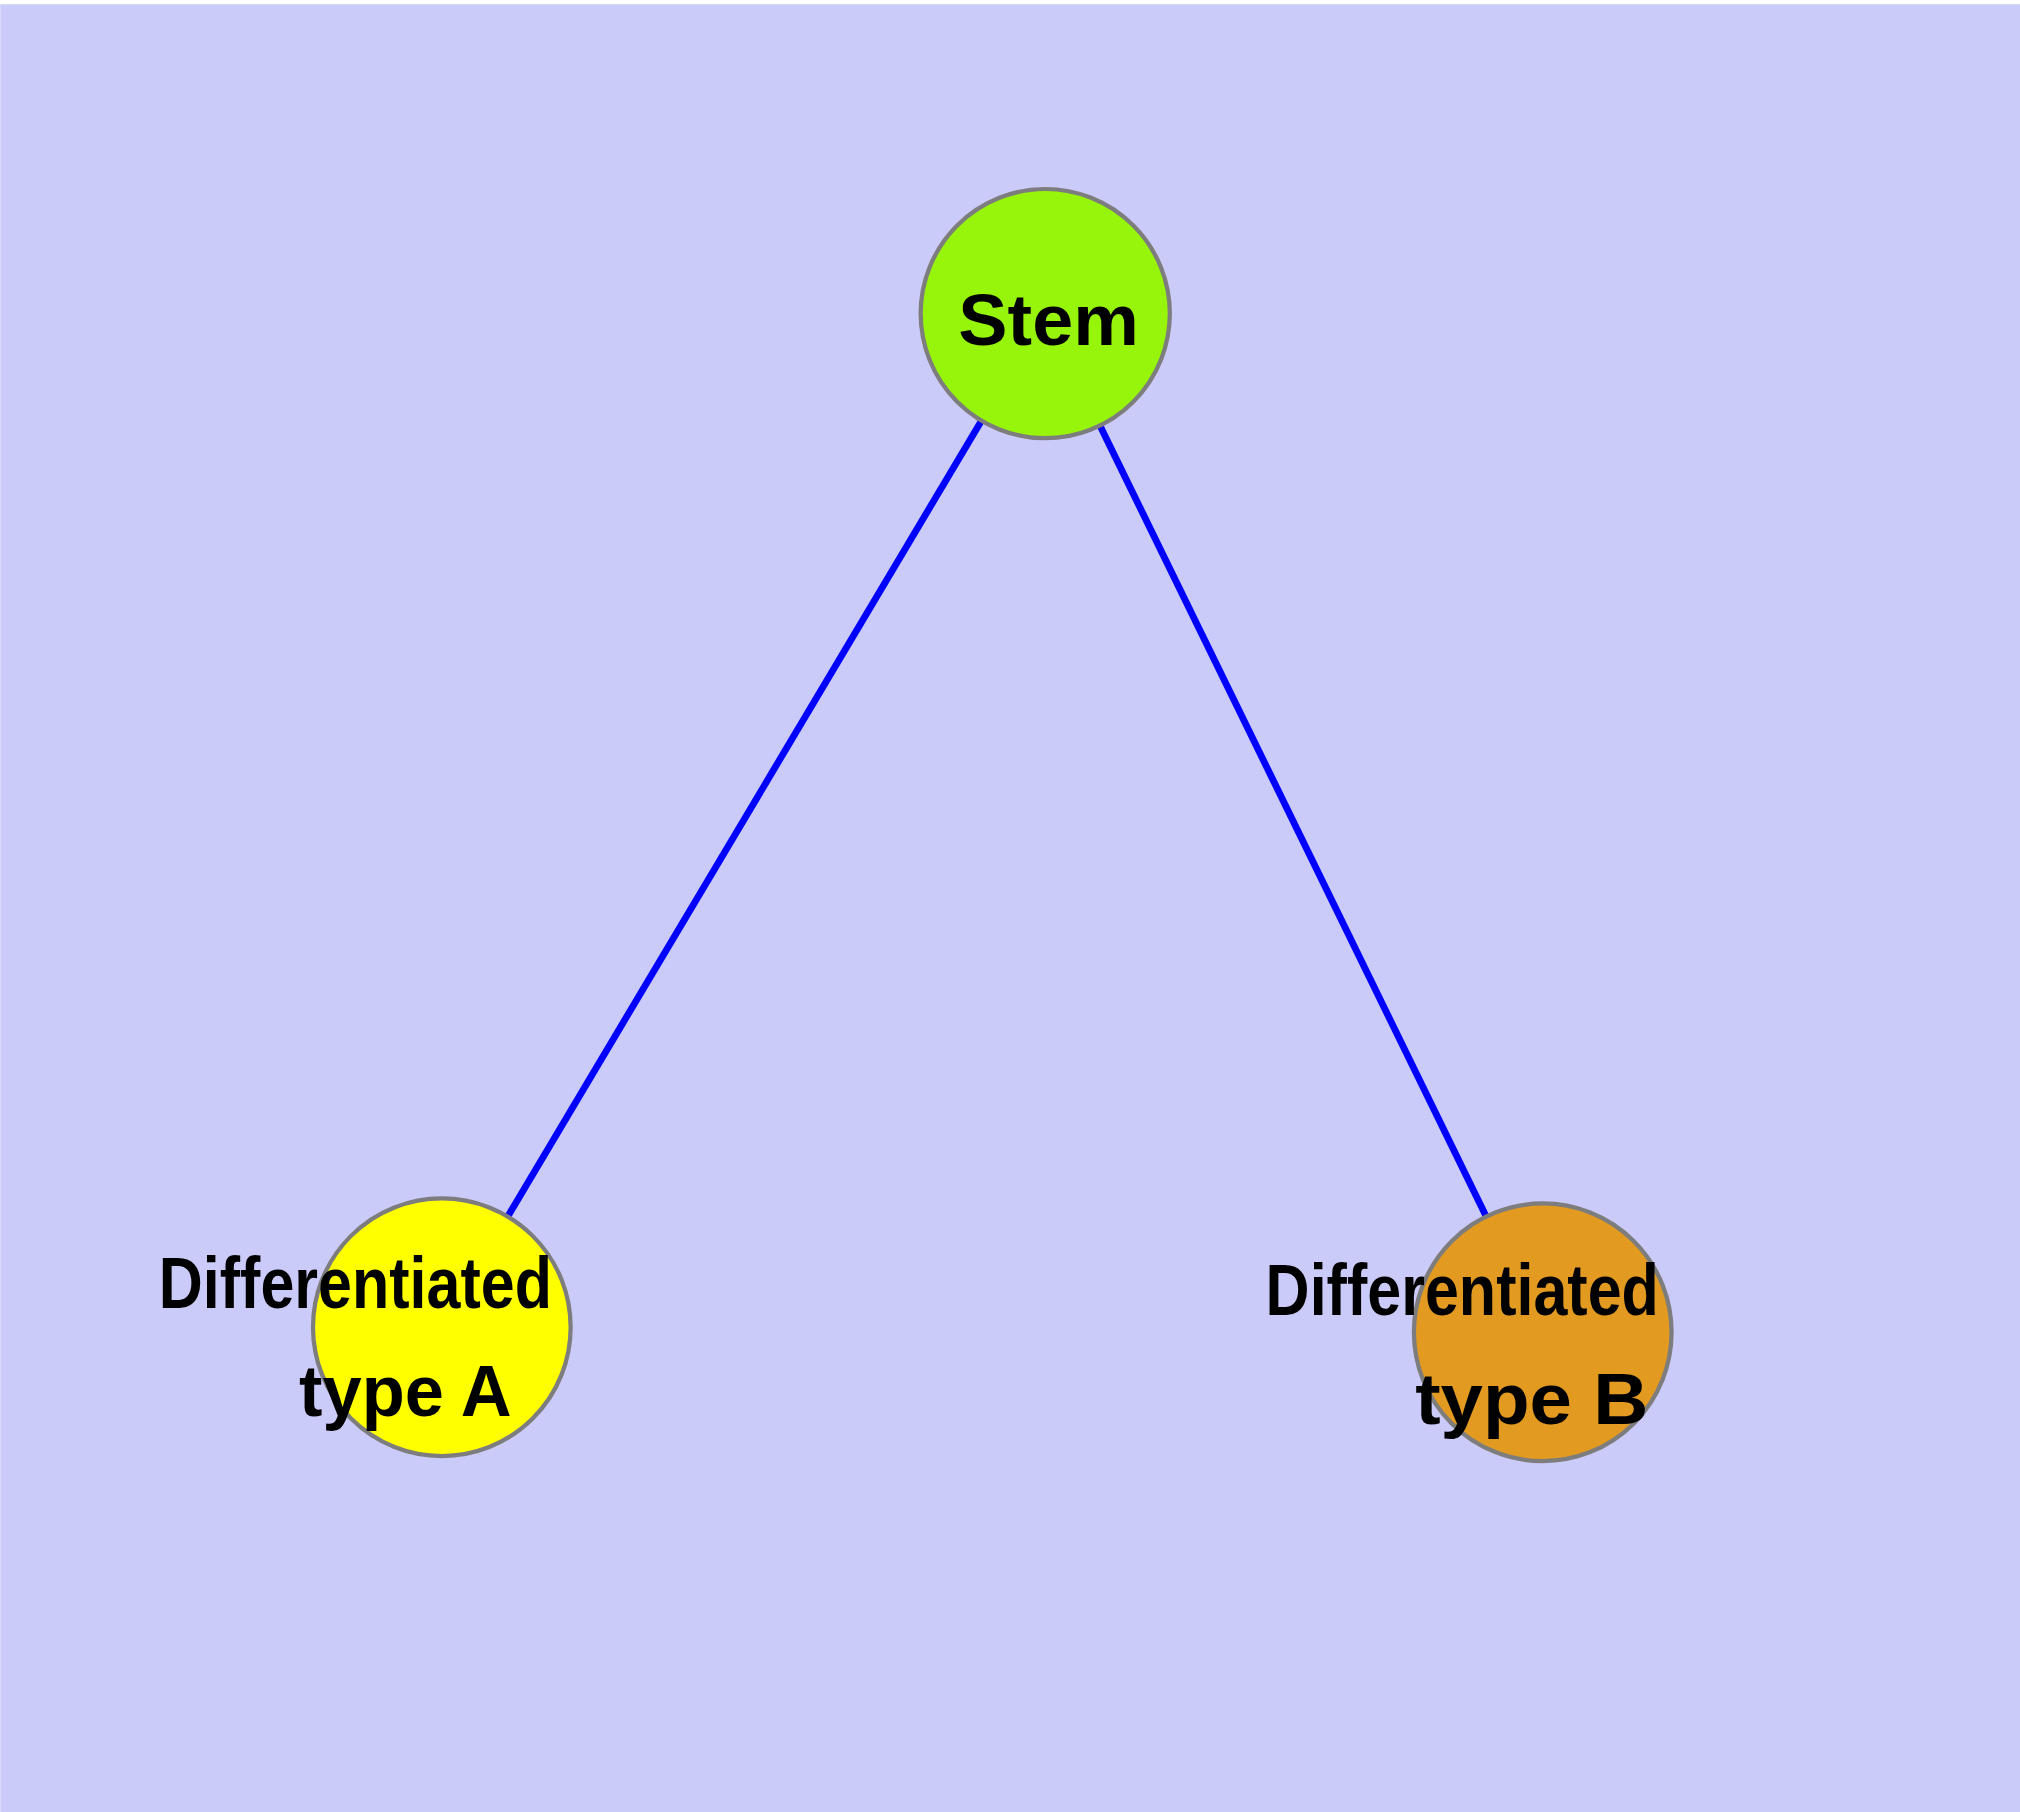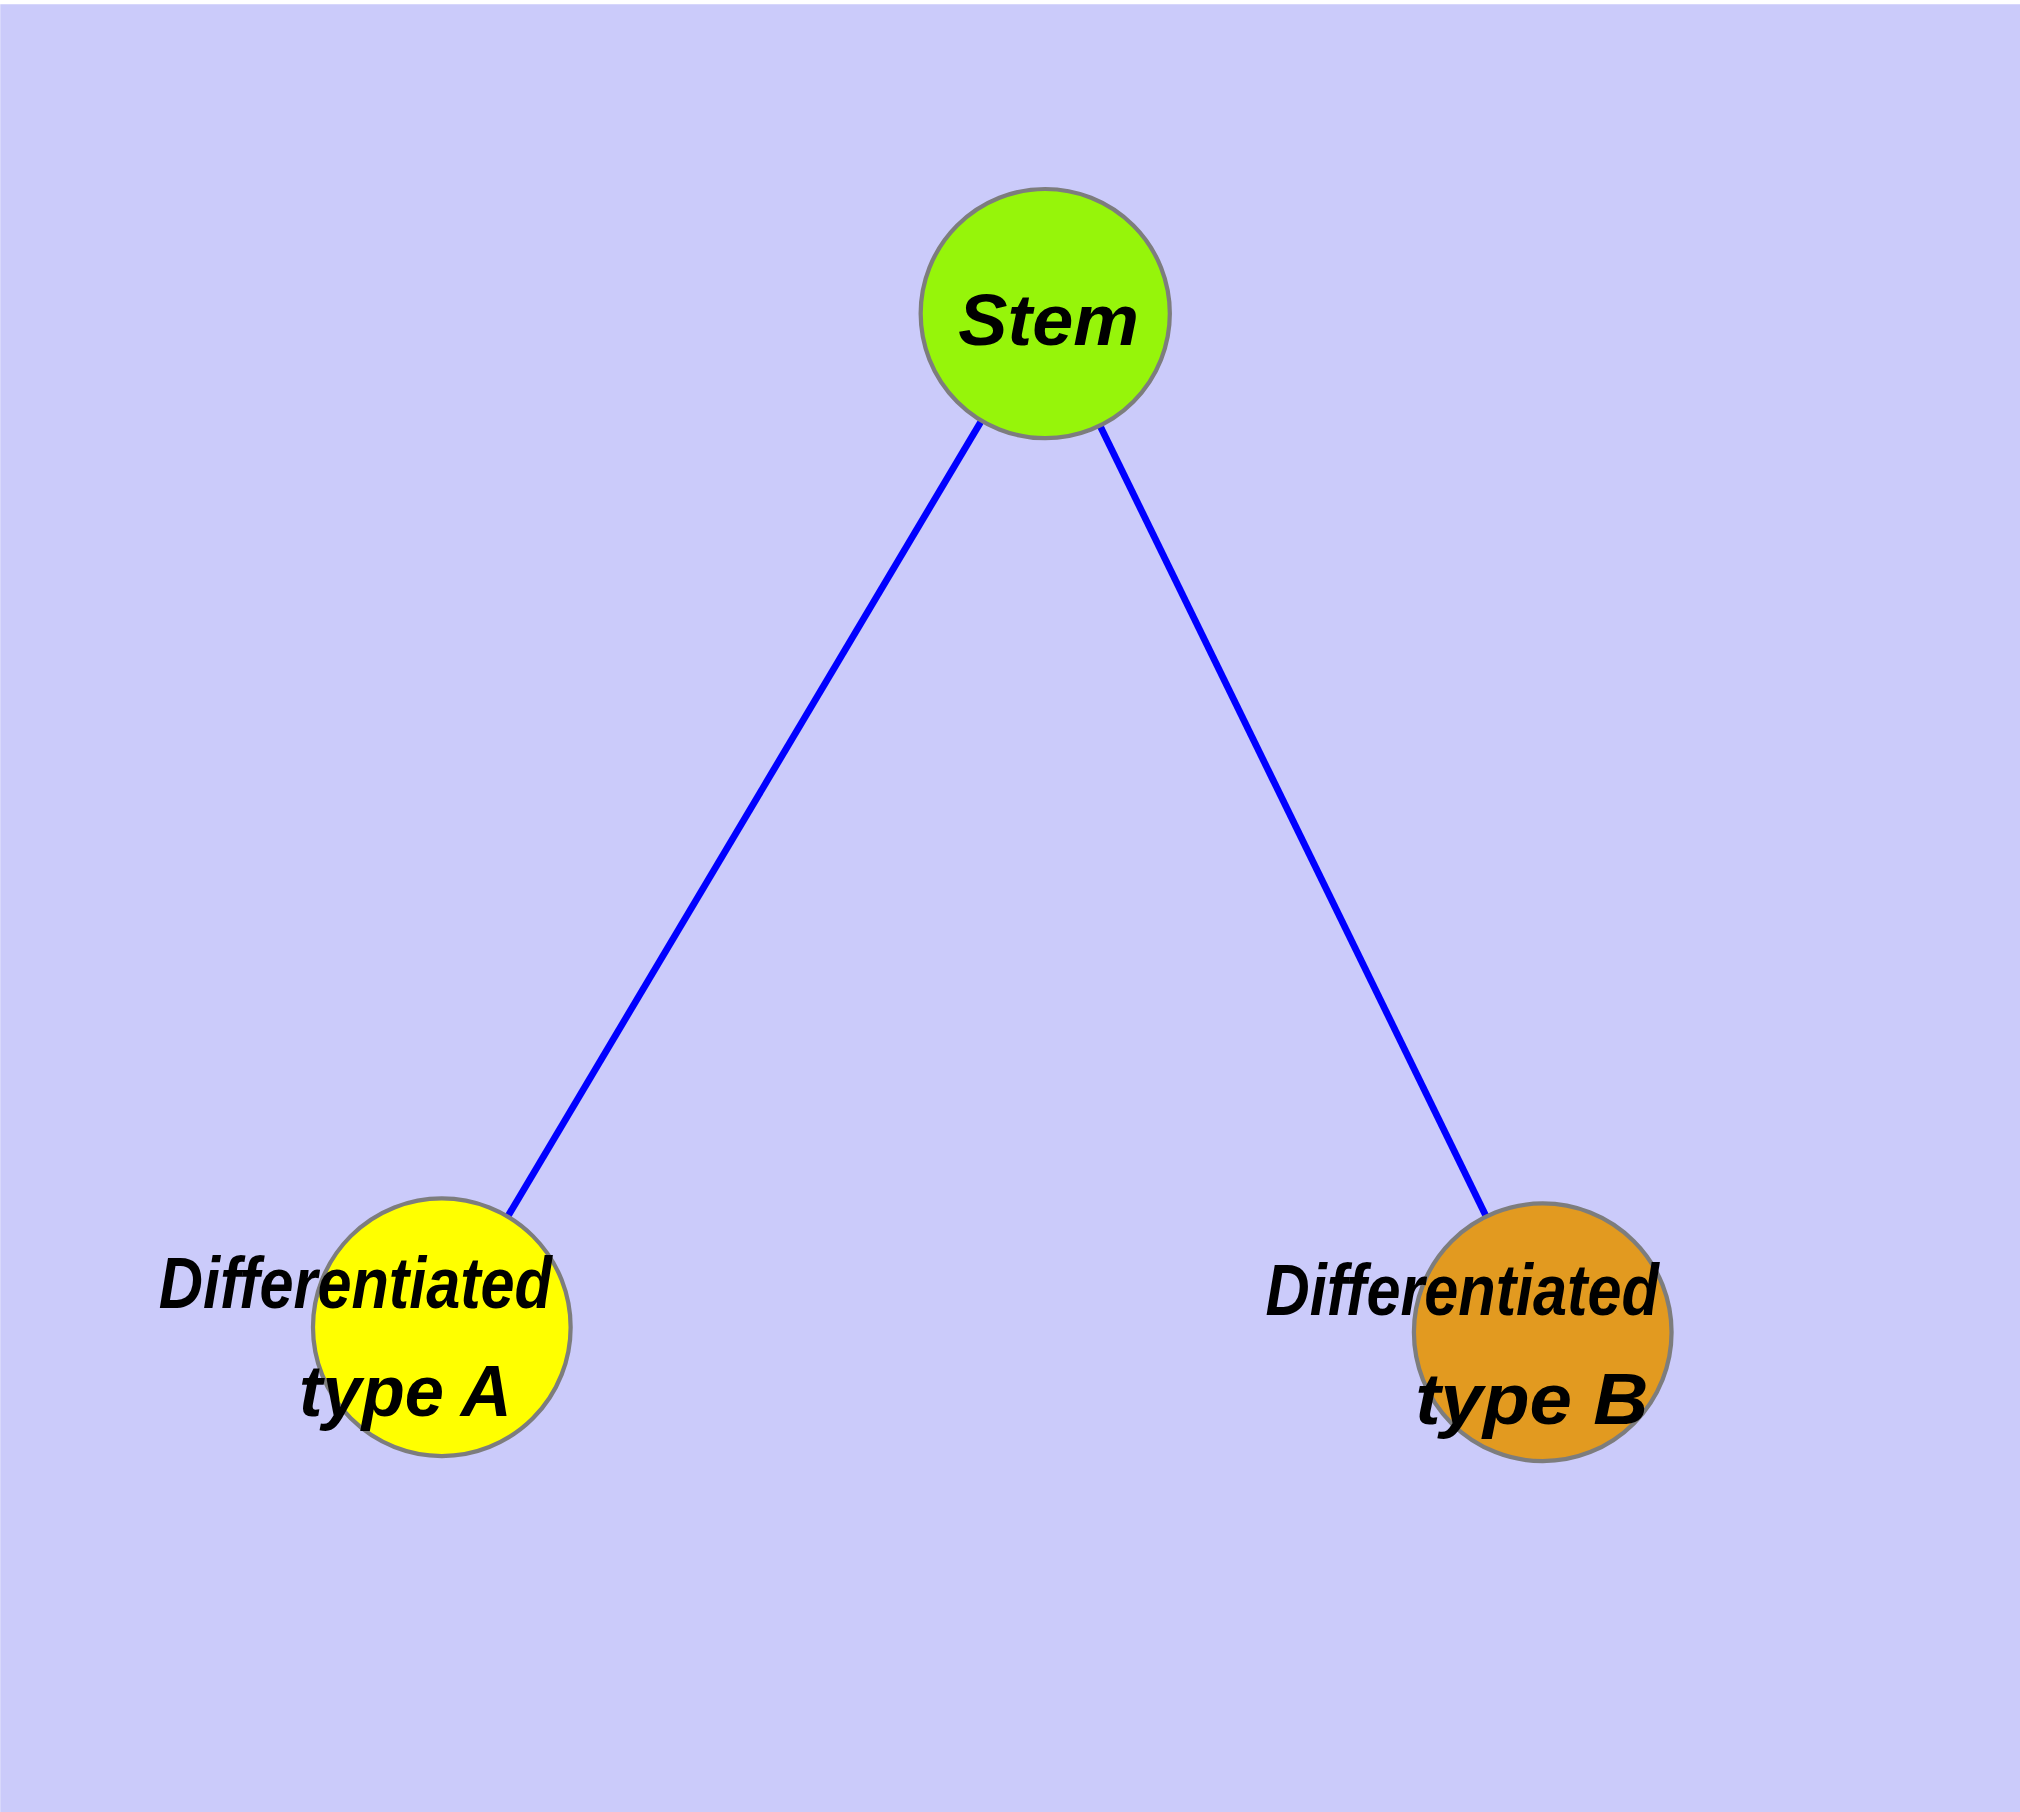--- a/index.html
+++ b/index.html
@@ -6,21 +6,20 @@
     margin: 0;
     padding: 0;
     background: #FFFFFF;
   }
   .canvas {
     position: relative;
     width: 2021px;
     height: 1812px;
     overflow: hidden;
     background: #FFFFFF;
-    font-style: italic;
   }
   .top-strip {
     position: absolute;
     left: 0; top: 0;
     width: 100%;
     z-index: 2;
   }
   svg.diagram {
     position: absolute;
     left: 0; top: 0;

